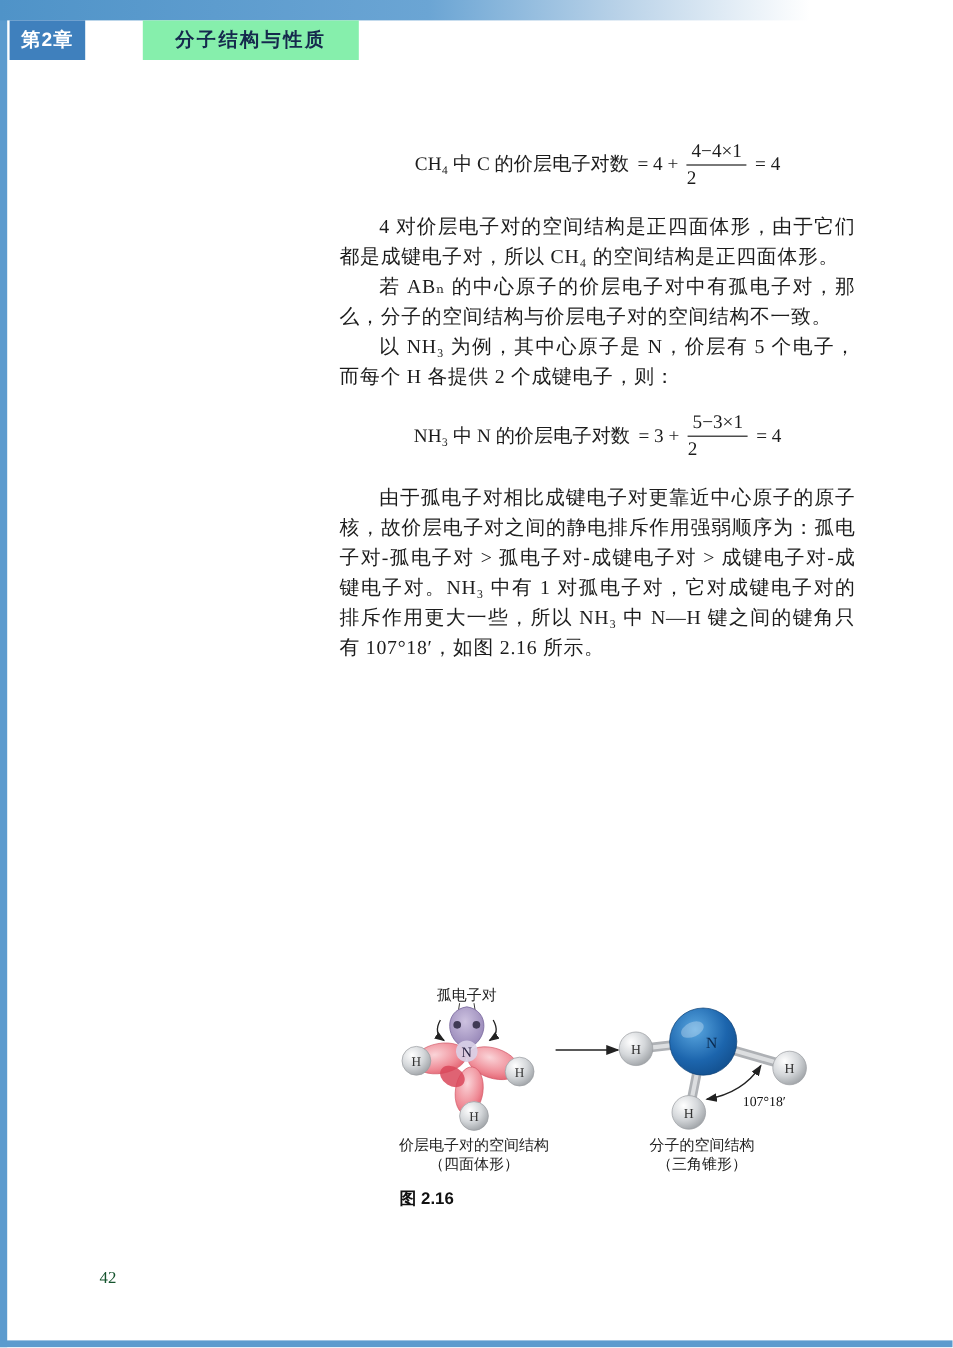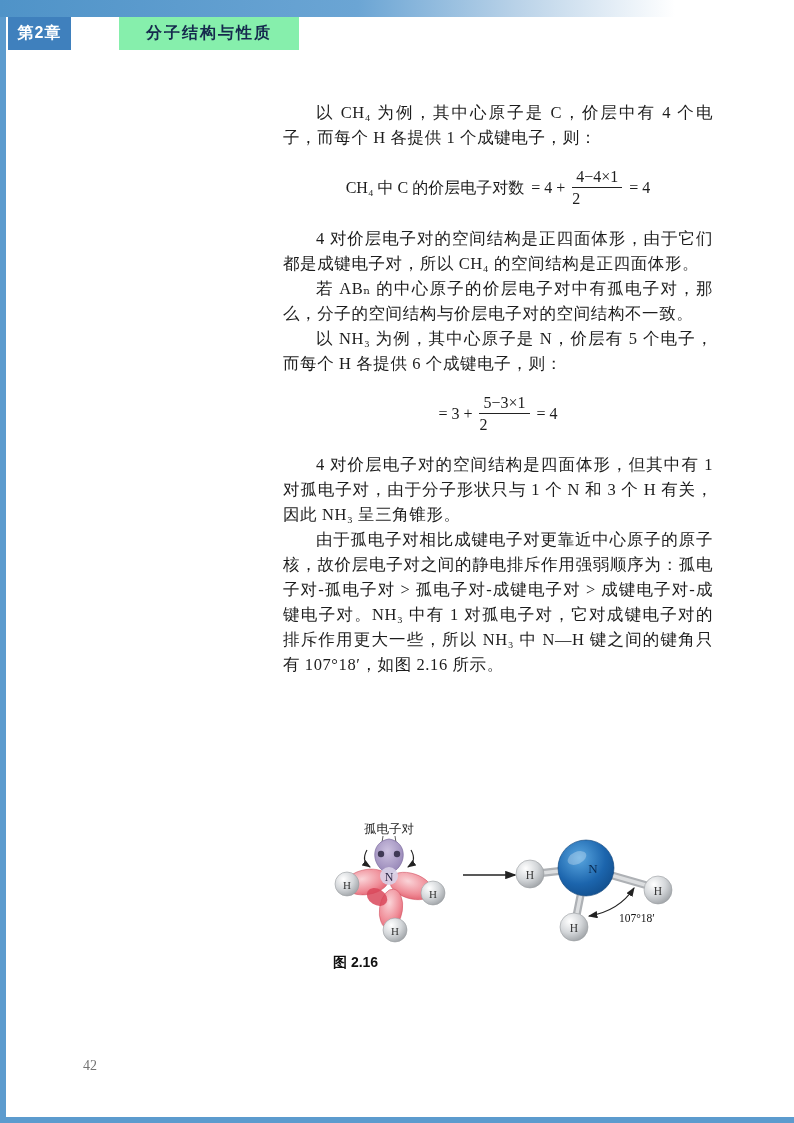--- a/index.html
+++ b/index.html
@@ -26,60 +26,59 @@
   .frac .num{border-bottom:1.3px solid #222;padding:0 4px 1px 4px;}
   .frac .den{padding-top:1px;}
   .figure{position:absolute;left:283px;top:820px;width:440px;}
   .figure svg{display:block;margin-left:28px;}
   .fig-captions{position:relative;height:36px;margin-top:0;}
   .fig-cap{position:absolute;text-align:center;font-size:12.5px;line-height:16px;color:#222;}
   .cap-left{left:12px;width:200px;top:0;}
   .cap-right{left:222px;width:160px;top:0;}
   .figcaption{margin:8px 0 0 38px;font-size:14.5px;color:#111;display:flex;gap:12px;align-items:baseline;padding-left:12px;}
   .figcaption .fig-label{font-family:"Liberation Sans","DejaVu Sans",sans-serif;font-weight:bold;font-size:14px;}
-  .pagenum{position:absolute;left:83px;top:1058px;font-size:14px;color:#737373;}
+  .pagenum{position:absolute;left:83px;top:1058px;font-size:14px;color:#14532d;}
   svg text{font-family:"Liberation Serif","DejaVu Serif",serif;}
 </style>
 </head>
 <body>
 
 <div class="page">
   <div class="edge-left"></div>
   <div class="edge-bottom"></div>
   <div class="topstrip"></div>
   <div class="chapter-badge">第2章</div>
   <div class="chapter-title">分子结构与性质</div>
 
   <div class="textcol">
-    <p>以 CH₄ 为例，其中心原子是 C，价层中有 4 个电子，而每个 H 各提供 1 个成键电子，则：</p>
 
     <div class="formula">
       <span>CH₄ 中 C 的价层电子对数</span>
       <span>= 4 +</span>
       <span class="frac">
         <span class="num">4−4×1</span>
         <span class="den">2</span>
       </span>
       <span>= 4</span>
     </div>
 
     <p>4 对价层电子对的空间结构是正四面体形，由于它们都是成键电子对，所以 CH₄ 的空间结构是正四面体形。</p>
     <p>若 ABₙ 的中心原子的价层电子对中有孤电子对，那么，分子的空间结构与价层电子对的空间结构不一致。</p>
-    <p>以 NH₃ 为例，其中心原子是 N，价层有 5 个电子，而每个 H 各提供 6 个成键电子，则：</p>
+    <p>以 NH₃ 为例，其中心原子是 N，价层有 5 个电子，而每个 H 各提供 2 个成键电子，则：</p>
 
     <div class="formula">
+      <span>NH₃ 中 N 的价层电子对数</span>
       <span>= 3 +</span>
       <span class="frac">
         <span class="num">5−3×1</span>
         <span class="den">2</span>
       </span>
       <span>= 4</span>
     </div>
 
-    <p>4 对价层电子对的空间结构是四面体形，但其中有 1 对孤电子对，由于分子形状只与 1 个 N 和 3 个 H 有关，因此 NH₃ 呈三角锥形。</p>
     <p>由于孤电子对相比成键电子对更靠近中心原子的原子核，故价层电子对之间的静电排斥作用强弱顺序为：孤电子对-孤电子对 &gt; 孤电子对-成键电子对 &gt; 成键电子对-成键电子对。NH₃ 中有 1 对孤电子对，它对成键电子对的排斥作用更大一些，所以 NH₃ 中 N—H 键之间的键角只有 107°18′，如图 2.16 所示。</p>
   </div>
 
   <div class="figure">
     <svg width="400" height="126" viewBox="0 0 400 126">
       <defs>
         <radialGradient id="gGrey" cx="35%" cy="30%" r="75%">
           <stop offset="0%" stop-color="#ffffff"></stop>
             <stop offset="55%" stop-color="#d4d7da"></stop>
             <stop offset="100%" stop-color="#9fa3a7"></stop>
@@ -142,20 +141,30 @@
         <text x="219" y="58.5" font-size="11.5" text-anchor="middle" fill="#333">H</text>
         <circle cx="347" cy="70" r="14" fill="url(#gGrey)" stroke="#9a9da1" stroke-width="0.6"></circle>
         <text x="347" y="74.5" font-size="11.5" text-anchor="middle" fill="#333">H</text>
         <circle cx="263" cy="107" r="14" fill="url(#gGrey)" stroke="#9a9da1" stroke-width="0.6"></circle>
         <text x="263" y="111.5" font-size="11.5" text-anchor="middle" fill="#333">H</text>
         <path d="M278,96 Q308,91 323,68" fill="none" stroke="#222" stroke-width="1.2" marker-start="url(#arr)" marker-end="url(#arr)"></path>
         <text x="308" y="102" font-size="11.5" fill="#111">107°18′</text>
       </g>
     </svg>
 
+    <div class="fig-captions">
+      <div class="fig-cap cap-left">
+        <div>价层电子对的空间结构</div>
+        <div>（四面体形）</div>
+      </div>
+      <div class="fig-cap cap-right">
+        <div>分子的空间结构</div>
+        <div>（三角锥形）</div>
+      </div>
+    </div>
 
     <div class="figcaption">
       <span class="fig-label">图 2.16</span>
     </div>
   </div>
 
   <div class="pagenum">42</div>
 </div>
 
 </body></html>

